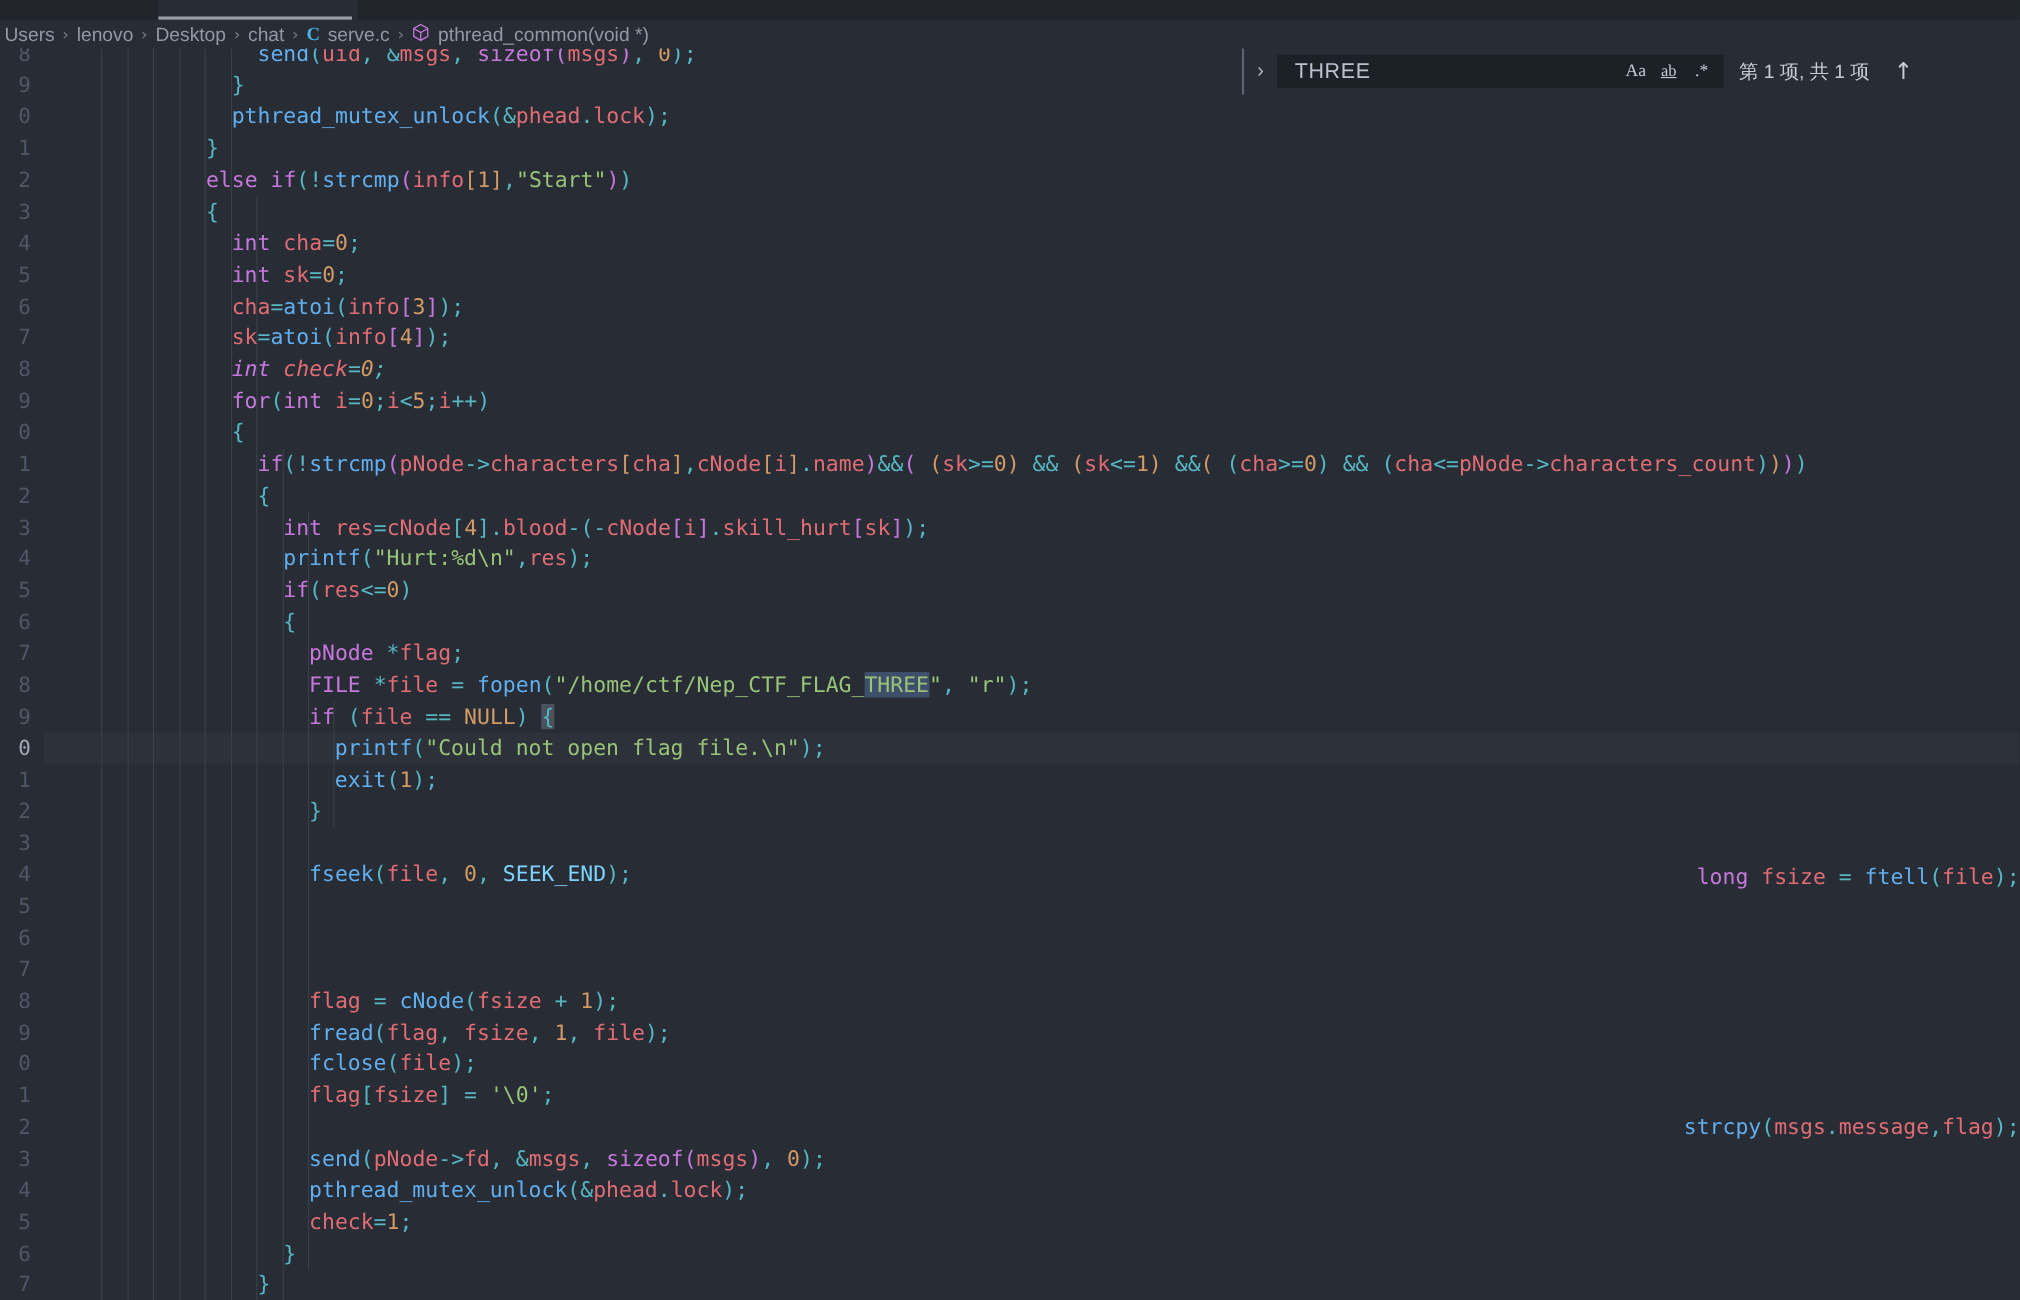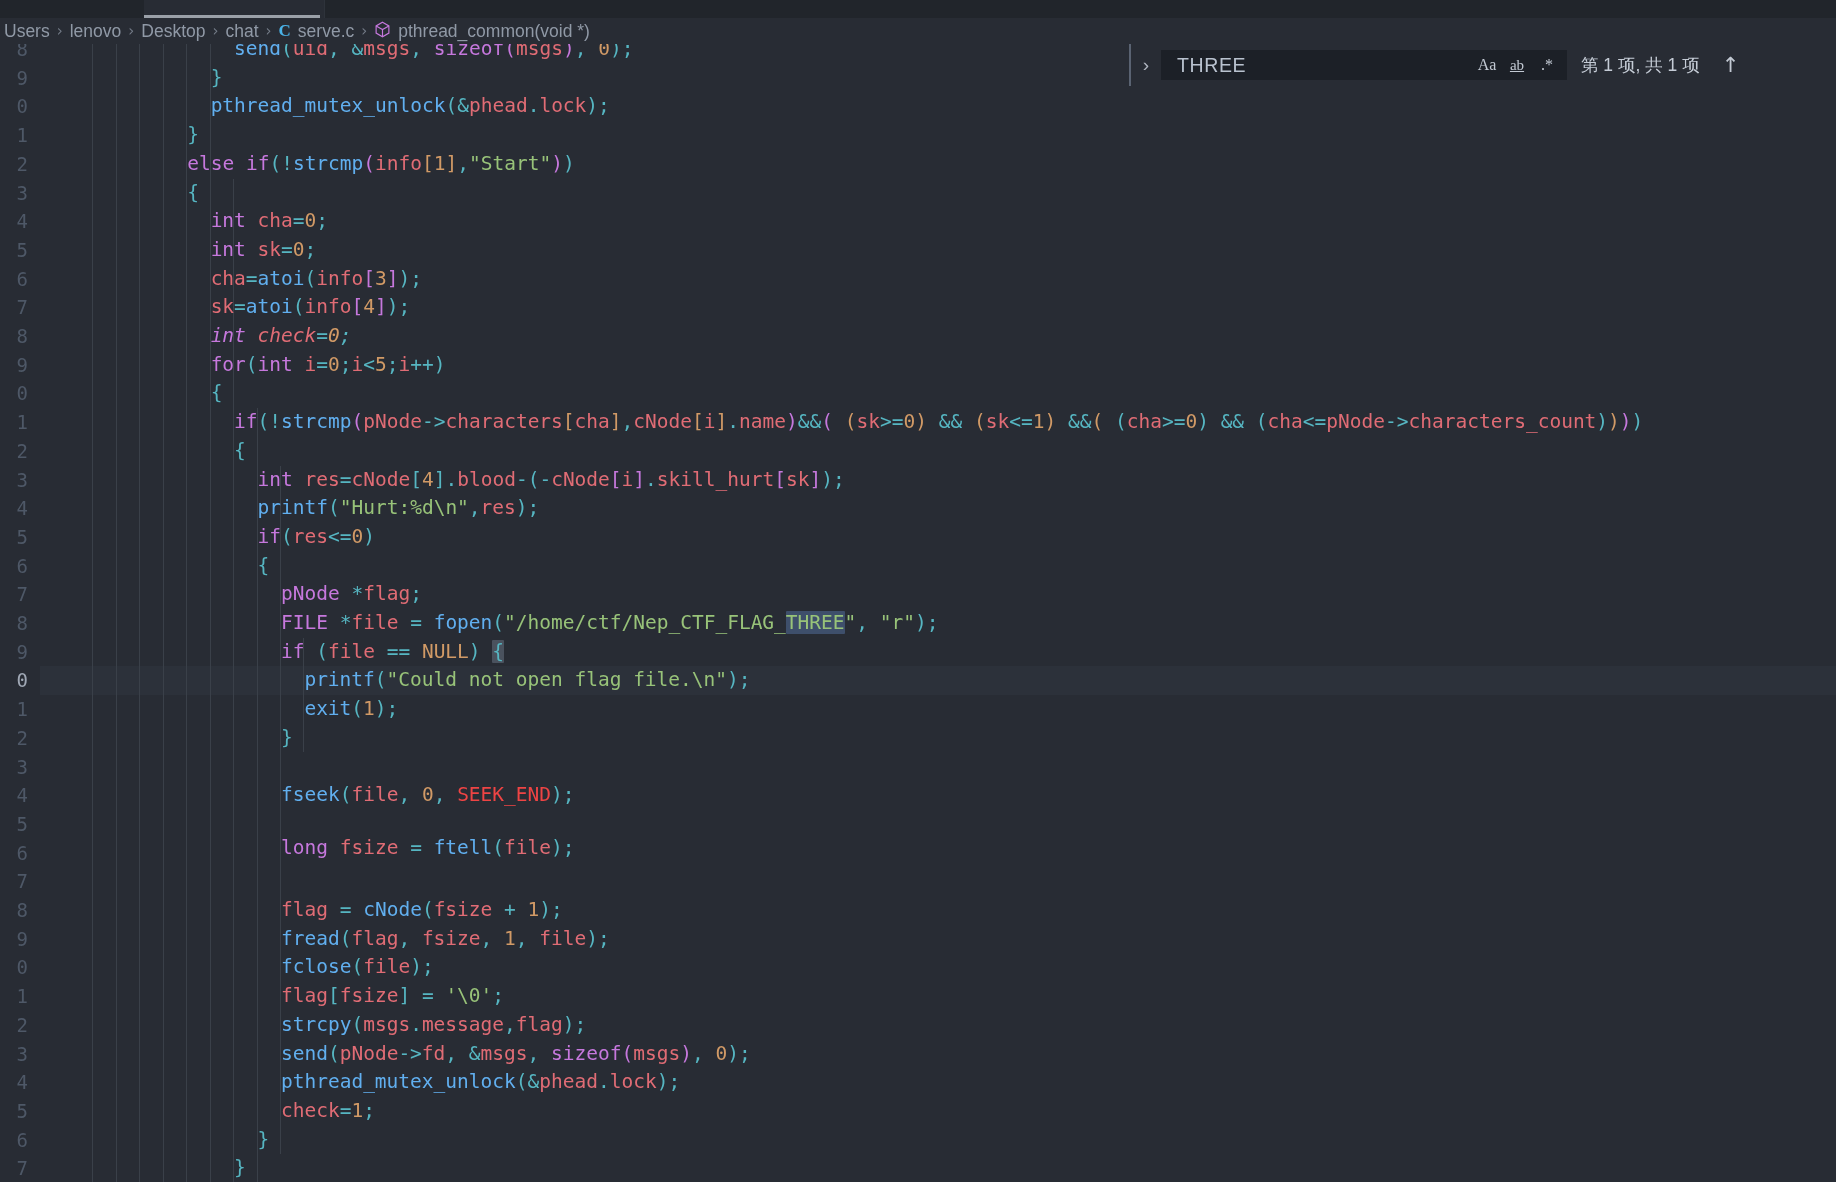--- a/index.html
+++ b/index.html
@@ -144,21 +144,21 @@
     width: 1px;
     background: #3a4049;
   }
 
   
   .kw   { color: #c678dd; }
   .fn   { color: #61afef; }
   .str  { color: #98c379; }
   .num  { color: #d19a66; }
   .var  { color: #e06c75; }
-  .typ  { color: #ef4444; }
+  .typ  { color: #7dd3fc; }
   .op   { color: #56b6c2; }
   .brc1 { color: #56b6c2; }
   .brc2 { color: #c678dd; }
   .brc3 { color: #d19a66; }
 
   .match-hl {
     background: #3e4f6b;
     border-radius: 1px;
   }
   .bracket-hl {
@@ -352,27 +352,27 @@
       <div class="cline" style="top: 478.9px;"><span class="pad" style="width:257.52px"></span><span class="kw">if</span><span class="brc1">(</span><span class="var">res</span><span class="op">&lt;=</span><span class="num">0</span><span class="brc1">)</span></div>
       <div class="cline" style="top: 507.6px;"><span class="pad" style="width:257.52px"></span><span class="brc1">{</span></div>
       <div class="cline" style="top: 536.3px;"><span class="pad" style="width:280.96000000000004px"></span><span class="kw">pNode</span> <span class="op">*</span><span class="var">flag</span><span class="op">;</span></div>
       <div class="cline" style="top: 565px;"><span class="pad" style="width:280.96000000000004px"></span><span class="kw">FILE</span> <span class="op">*</span><span class="var">file</span> <span class="op">=</span> <span class="fn">fopen</span><span class="brc1">(</span><span class="str">"/home/ctf/Nep_CTF_FLAG_<span class="match-hl">THREE</span>"</span><span class="op">,</span> <span class="str">"r"</span><span class="brc1">)</span><span class="op">;</span></div>
       <div class="cline" style="top: 593.7px;"><span class="pad" style="width:280.96000000000004px"></span><span class="kw">if</span> <span class="brc1">(</span><span class="var">file</span> <span class="op">==</span> <span class="num">NULL</span><span class="brc1">)</span> <span class="brc1"><span class="bracket-hl">{</span></span></div>
       <div class="cline" style="top: 622.4px;"><span class="pad" style="width:304.4px"></span><span class="fn">printf</span><span class="brc1">(</span><span class="str">"Could not open flag file.\n"</span><span class="brc1">)</span><span class="op">;</span></div>
       <div class="cline" style="top: 651.1px;"><span class="pad" style="width:304.4px"></span><span class="fn">exit</span><span class="brc1">(</span><span class="num">1</span><span class="brc1">)</span><span class="op">;</span></div>
       <div class="cline" style="top: 679.8px;"><span class="pad" style="width:280.96000000000004px"></span><span class="brc1">}</span></div>
       <div class="cline" style="top: 708.5px;"><span class="pad" style="width:70px"></span></div>
       <div class="cline" style="top: 737.2px;"><span class="pad" style="width:280.96000000000004px"></span><span class="fn">fseek</span><span class="brc1">(</span><span class="var">file</span><span class="op">,</span> <span class="num">0</span><span class="op">,</span> <span class="typ">SEEK_END</span><span class="brc1">)</span><span class="op">;</span></div>
-      <div class="cline" style="top: 790px;"><span class="pad" style="width:280.96000000000004px"></span><span class="kw">long</span> <span class="var">fsize</span> <span class="op">=</span> <span class="fn">ftell</span><span class="brc1">(</span><span class="var">file</span><span class="brc1">)</span><span class="op">;</span></div>
+      <div class="cline" style="top: 740px; text-align: right;"><span class="pad" style="width:280.96000000000004px"></span><span class="kw">long</span> <span class="var">fsize</span> <span class="op">=</span> <span class="fn">ftell</span><span class="brc1">(</span><span class="var">file</span><span class="brc1">)</span><span class="op">;</span></div>
       <div class="cline" style="top: 823.3px;"><span class="pad" style="width:70px"></span></div>
       <div class="cline" style="top: 852px;"><span class="pad" style="width:280.96000000000004px"></span><span class="var">flag</span> <span class="op">=</span> <span class="fn">cNode</span><span class="brc1">(</span><span class="var">fsize</span> <span class="op">+</span> <span class="num">1</span><span class="brc1">)</span><span class="op">;</span></div>
       <div class="cline" style="top: 880.7px;"><span class="pad" style="width:280.96000000000004px"></span><span class="fn">fread</span><span class="brc1">(</span><span class="var">flag</span><span class="op">,</span> <span class="var">fsize</span><span class="op">,</span> <span class="num">1</span><span class="op">,</span> <span class="var">file</span><span class="brc1">)</span><span class="op">;</span></div>
       <div class="cline" style="top: 909.4px;"><span class="pad" style="width:280.96000000000004px"></span><span class="fn">fclose</span><span class="brc1">(</span><span class="var">file</span><span class="brc1">)</span><span class="op">;</span></div>
       <div class="cline" style="top: 938.1px;"><span class="pad" style="width:280.96000000000004px"></span><span class="var">flag</span><span class="brc1">[</span><span class="var">fsize</span><span class="brc1">]</span> <span class="op">=</span> <span class="str">'\0'</span><span class="op">;</span></div>
-      <div class="cline" style="top: 966.8px;"><span class="pad" style="width:280.96000000000004px"></span><span class="fn">strcpy</span><span class="brc1">(</span><span class="var">msgs</span><span class="op">.</span><span class="var">message</span><span class="op">,</span><span class="var">flag</span><span class="brc1">)</span><span class="op">;</span></div>
+      <div class="cline" style="top: 966.8px; text-align: right;"><span class="pad" style="width:280.96000000000004px"></span><span class="fn">strcpy</span><span class="brc1">(</span><span class="var">msgs</span><span class="op">.</span><span class="var">message</span><span class="op">,</span><span class="var">flag</span><span class="brc1">)</span><span class="op">;</span></div>
       <div class="cline" style="top: 995.5px;"><span class="pad" style="width:280.96000000000004px"></span><span class="fn">send</span><span class="brc1">(</span><span class="var">pNode</span><span class="op">-&gt;</span><span class="var">fd</span><span class="op">,</span> <span class="op">&amp;</span><span class="var">msgs</span><span class="op">,</span> <span class="kw">sizeof</span><span class="brc2">(</span><span class="var">msgs</span><span class="brc2">)</span><span class="op">,</span> <span class="num">0</span><span class="brc1">)</span><span class="op">;</span></div>
       <div class="cline" style="top: 1024.2px;"><span class="pad" style="width:280.96000000000004px"></span><span class="fn">pthread_mutex_unlock</span><span class="brc1">(</span><span class="op">&amp;</span><span class="var">phead</span><span class="op">.</span><span class="var">lock</span><span class="brc1">)</span><span class="op">;</span></div>
       <div class="cline" style="top: 1052.9px;"><span class="pad" style="width:280.96000000000004px"></span><span class="var">check</span><span class="op">=</span><span class="num">1</span><span class="op">;</span></div>
       <div class="cline" style="top: 1081.6px;"><span class="pad" style="width:257.52px"></span><span class="brc1">}</span></div>
       <div class="cline" style="top: 1110.3px;"><span class="pad" style="width:234.08px"></span><span class="brc1">}</span></div>
     </div>
 </div>
 
 <div id="find-widget">
   <div id="find-toggle">›</div>

